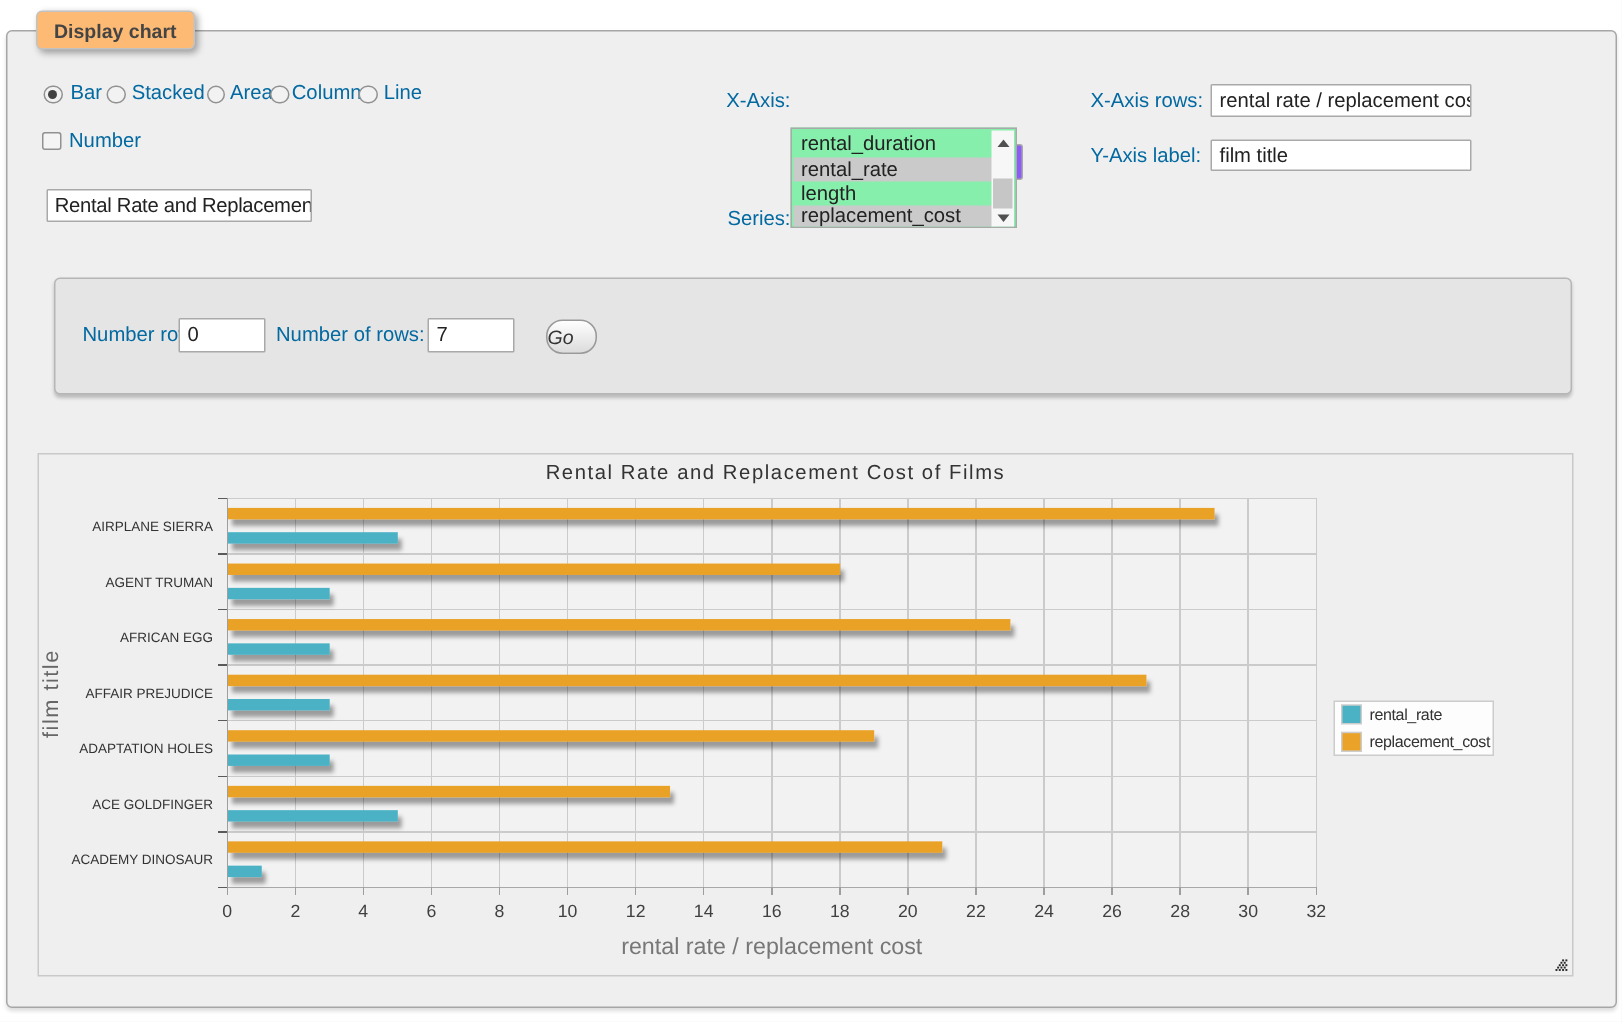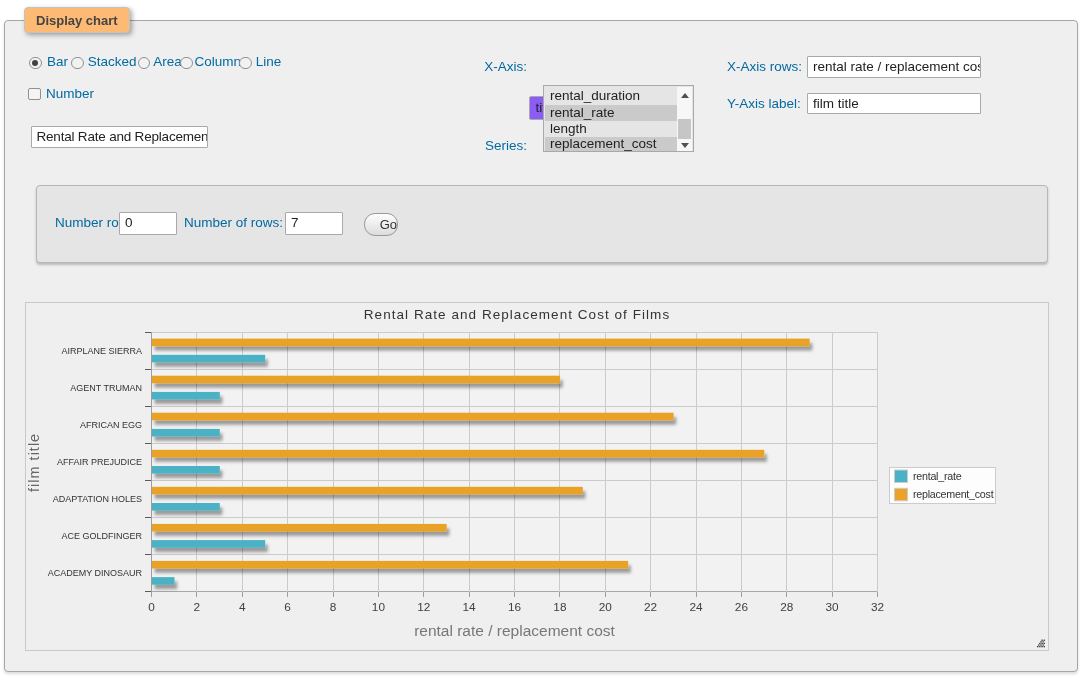--- a/index.html
+++ b/index.html
@@ -4,29 +4,29 @@
 html,body { width:1081px; height:681px; background:#fff; font-family:'Liberation Sans',sans-serif; position:relative; overflow:hidden; }
 .fs { position:absolute; left:4px; top:20px; width:1074px; height:652px; background:#efefef; border:1px solid #a6a6a6; border-radius:4px; box-shadow:0 2px 3px rgba(0,0,0,0.14); }
 .legend { position:absolute; left:24px; top:7px; height:26px; padding:0 11px; background:#fdba74; border:1px solid #c2c2c2; border-radius:4px; box-shadow:2px 2px 5px rgba(0,0,0,0.35); font-size:13px; font-weight:bold; color:#444; line-height:25px; }
 .lbl { position:absolute; font-size:13.5px; color:#0369a1; line-height:14px; white-space:nowrap; }
 .radio { position:absolute; top:56.6px; width:12.5px; height:12.5px; border:1px solid #919191; border-radius:50%; background:#f2f2f2; }
 .rdot { position:absolute; left:2.25px; top:2.25px; width:6px; height:6px; border-radius:50%; background:#424242; }
 .cb { position:absolute; left:28px; top:87.5px; width:12.5px; height:12.5px; border:1px solid #919191; border-radius:2px; background:#f4f4f4; }
 .inp { position:absolute; background:#fff; border:1px solid #a9a9a9; border-radius:1px; font-size:13.5px; color:#222; line-height:20px; padding:0 5px; white-space:nowrap; overflow:hidden; }
 .sel { position:absolute; left:528.5px; top:56px; width:153.5px; height:24px; background:#8b5cf6; border:1px solid #a9a9a9; border-radius:2px; font-size:13.5px; color:#222; line-height:22px; padding-left:6px;margin-top:40px; }
 .arrow { position:absolute; right:6.5px; top:9.5px; width:0; height:0; border-left:3.5px solid transparent; border-right:3.5px solid transparent; border-top:5px solid #333; }
-.list { position:absolute; left:527px; top:85px; width:151px; height:67px; background:#e5e5e5; border:1px solid #a9a9a9; overflow:hidden;margin-left:16px; }
+.list { position:absolute; left:527px; top:85px; width:151px; height:67px; background:#86efac; border:1px solid #a9a9a9; overflow:hidden; }
 .li { position:absolute; left:1px; width:134px; height:16.55px; font-size:13.5px; line-height:16.4px; padding-left:5px; color:#222; white-space:nowrap; }
 .lisel { background:#cacaca; }
 .sbar { position:absolute; right:1px; top:1px; width:15px; height:64.5px; background:#f7f7f7; }
 .sup { position:absolute; left:3.5px; top:6px; width:0; height:0; border-left:4px solid transparent; border-right:4px solid transparent; border-bottom:5px solid #505050; }
 .sdn { position:absolute; left:3.5px; bottom:4px; width:0; height:0; border-left:4px solid transparent; border-right:4px solid transparent; border-top:5px solid #505050; }
 .sth { position:absolute; left:1px; top:32px; width:13px; height:20px; background:#c6c6c6; }
 .panel { position:absolute; left:35.5px; top:184.5px; width:1012.5px; height:78px; background:#e5e5e5; border:1px solid #b6b6b6; border-radius:4px; box-shadow:0 2px 2.5px rgba(0,0,0,0.22); }
-.go { position:absolute; left:364px; top:213px; width:34px; height:22.5px; border:1px solid #999; border-radius:11px; background:linear-gradient(#fefefe,#dcdcdc); font-size:13px; color:#333; text-align:right; line-height:21px; }
+.go { position:absolute; left:364px; top:213px; width:34px; height:22.5px; border:1px solid #999; border-radius:11px; background:linear-gradient(#fefefe,#dcdcdc); font-size:13px; color:#333; text-align:left; line-height:21px;font-style:italic; }
 .chart { position:absolute; left:25px; top:302px; width:1024px; height:349px; background:#efefef; border:1px solid #c9c9c9; }
 </style></head>
 <body>
 <div class="fs"></div>
 <div class="legend">Display chart</div>
 <span class="radio" style="left:29.2px">
     <span class="rdot"></span>
   </span>
 <div class="lbl" style="left:47px;top:55px">Bar</div>
 <span class="radio" style="left:71.1px"></span>

